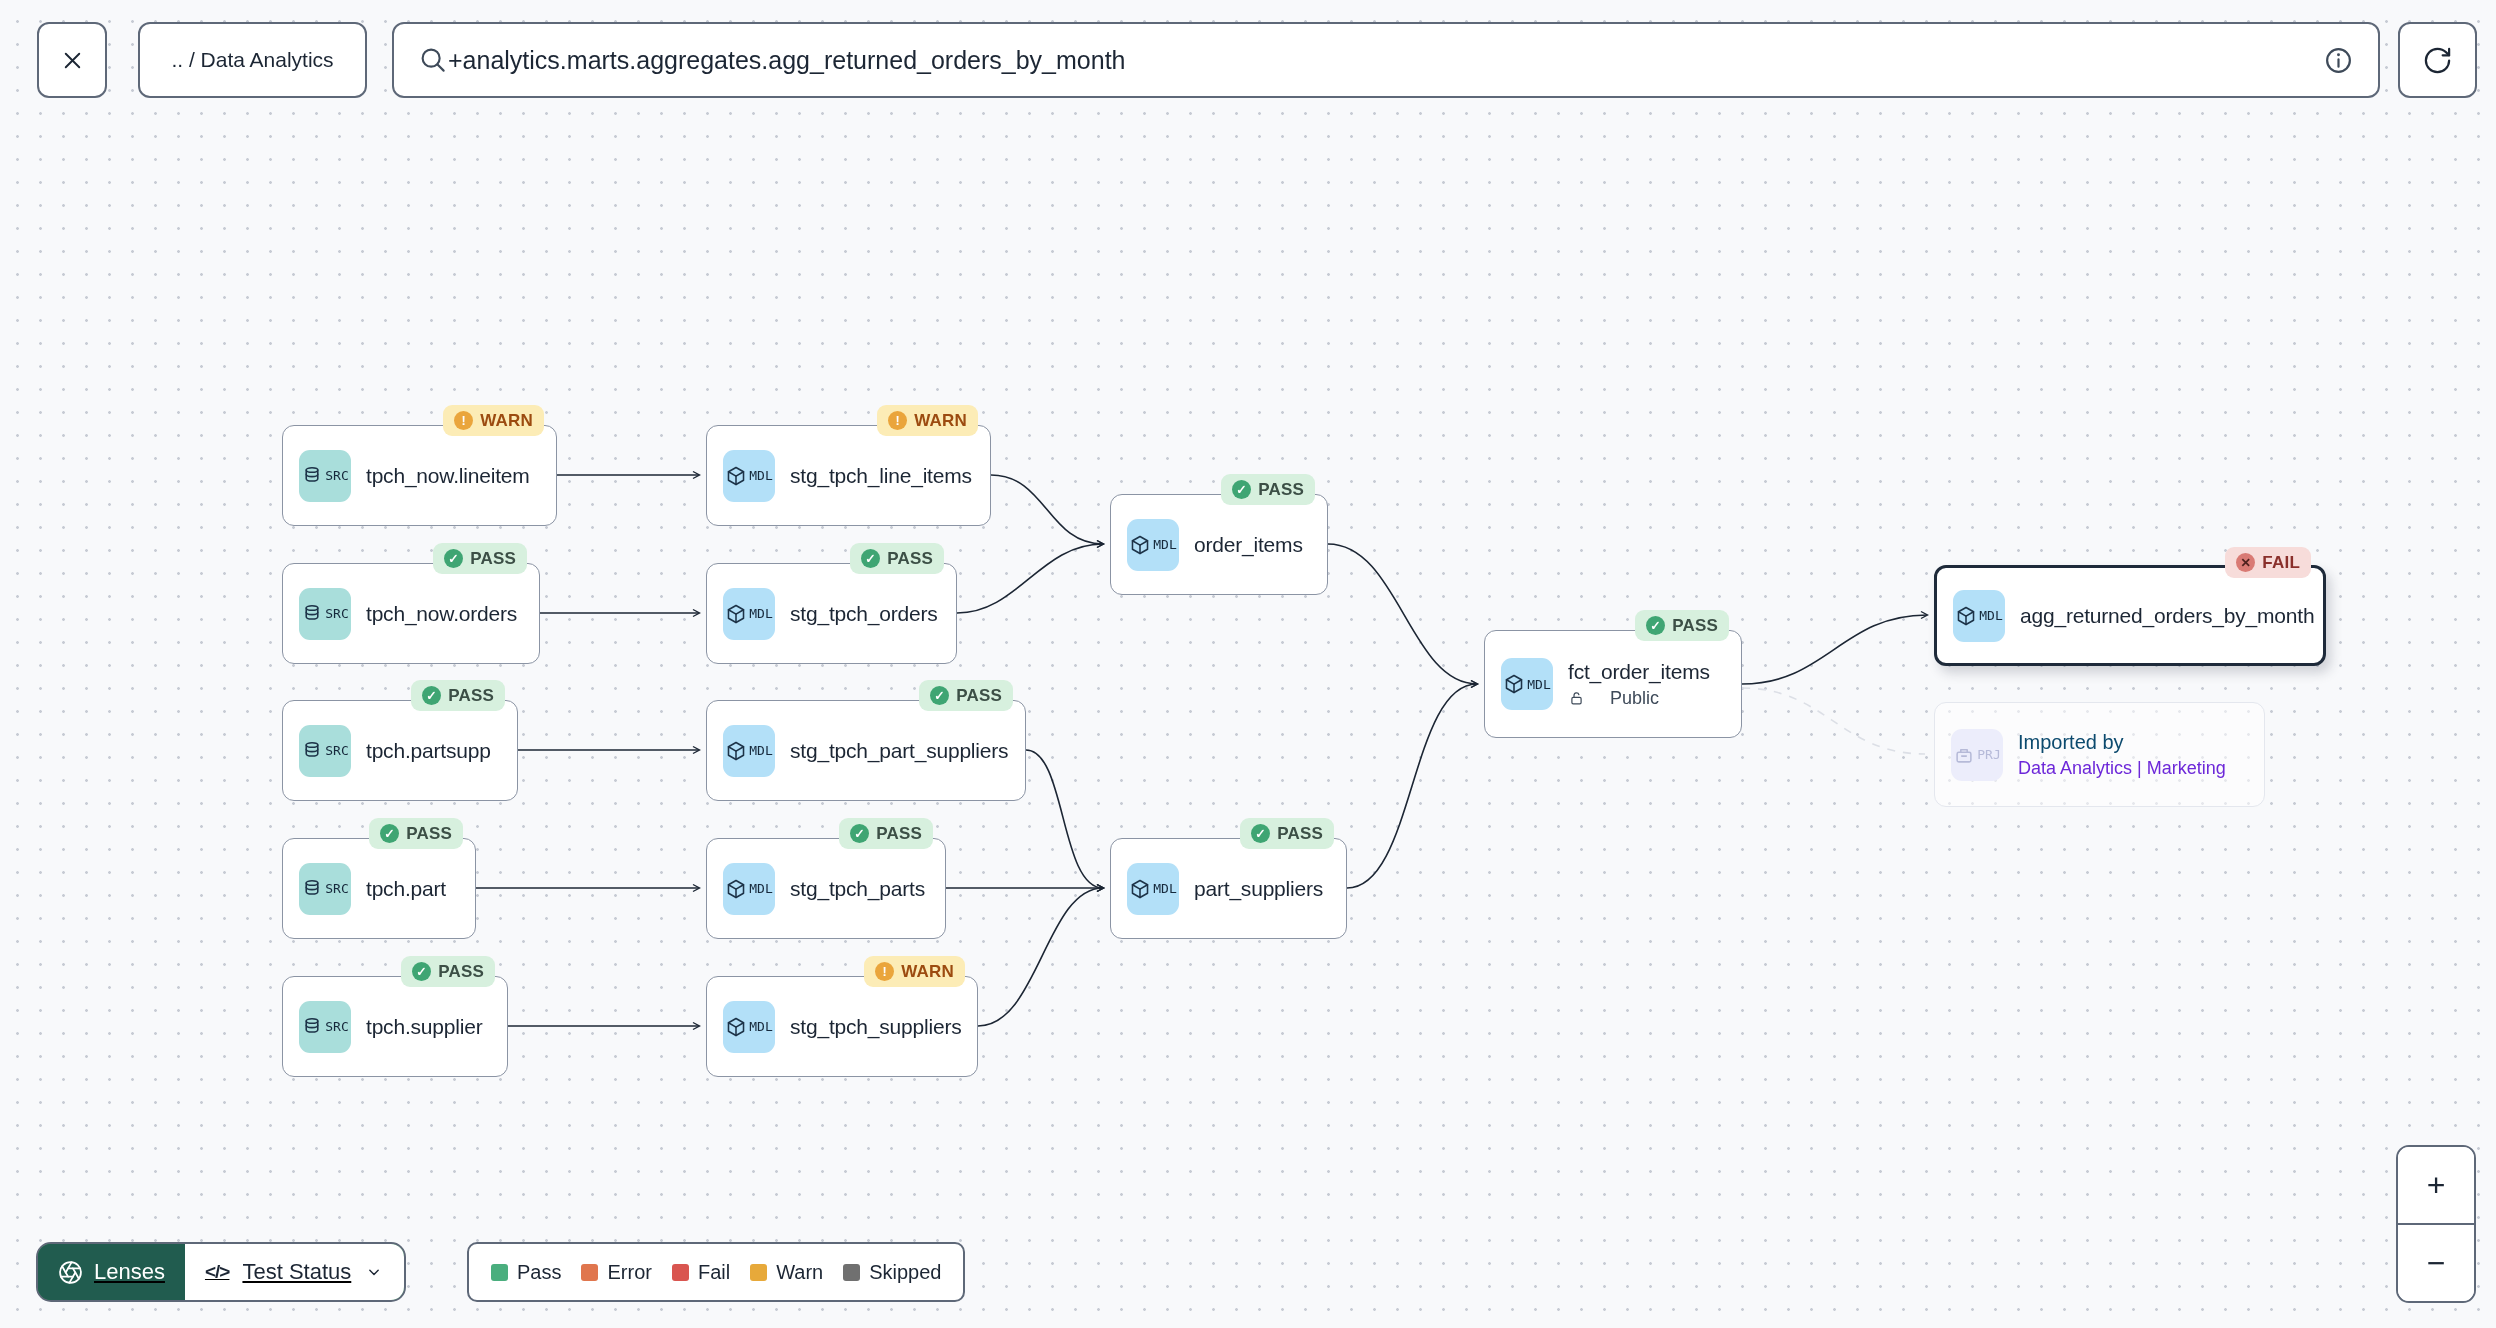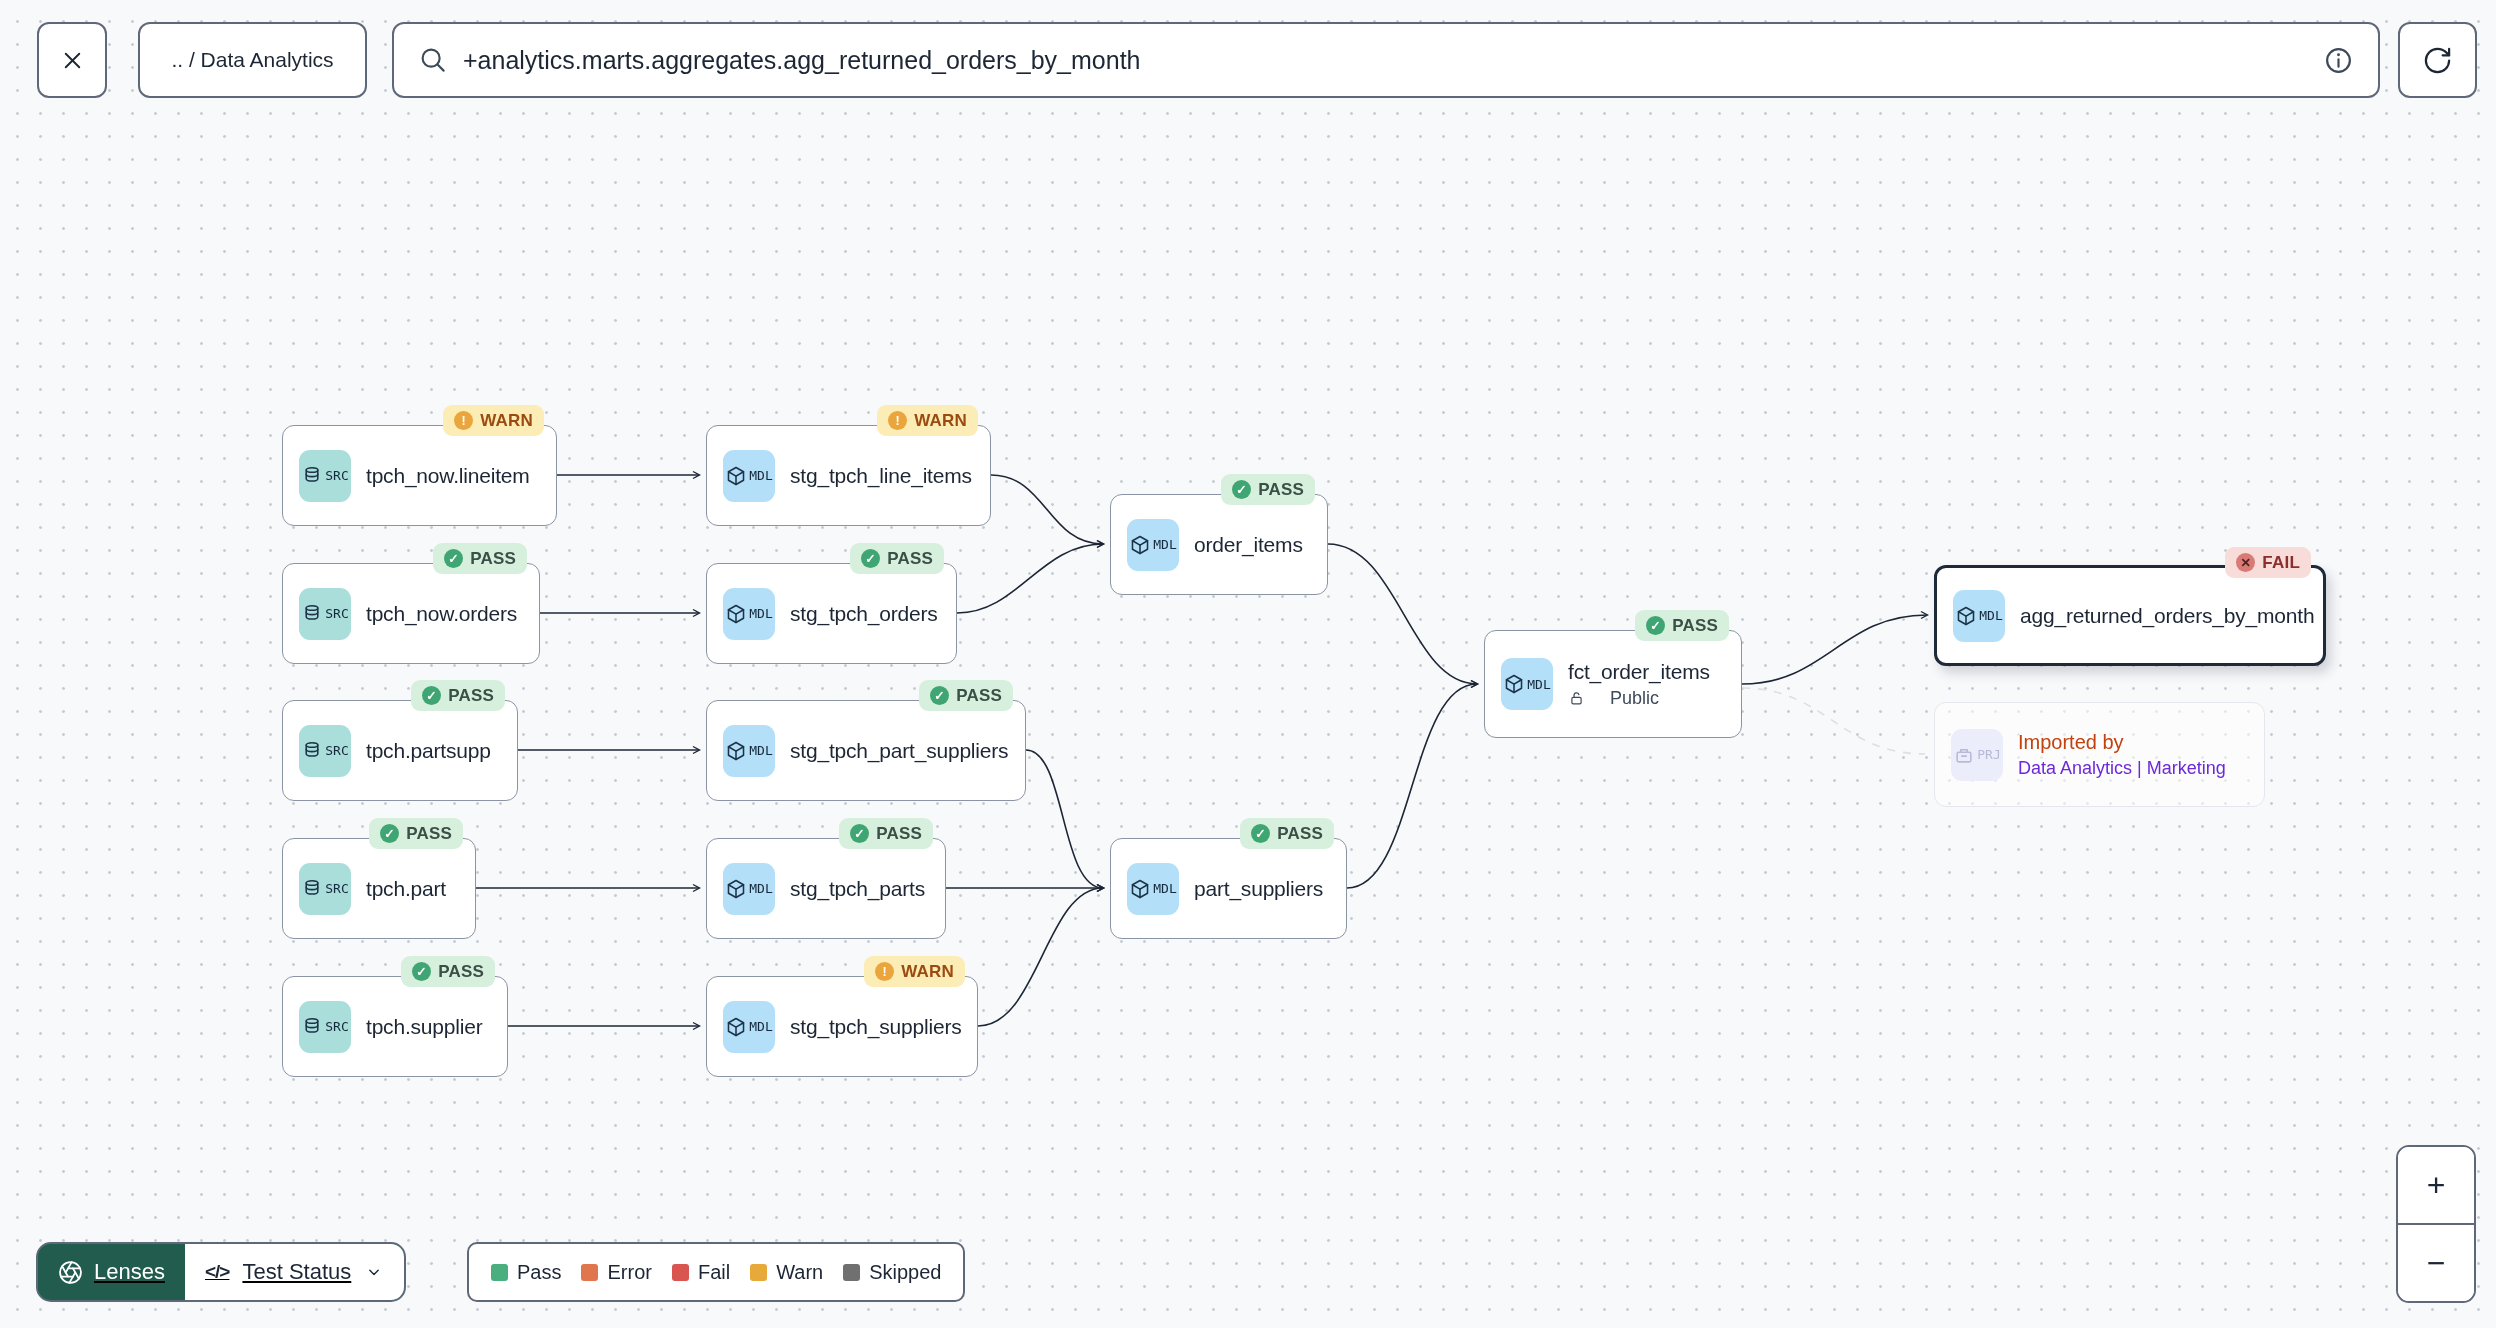--- a/index.html
+++ b/index.html
@@ -11,21 +11,21 @@
     background-image:radial-gradient(circle,#c7cbd4 1.3px,transparent 1.5px);
     background-size:23px 23px;background-position:6px 10px;
   }
   svg.icon{display:block;fill:none;stroke:currentColor;stroke-width:1.7;stroke-linecap:round;stroke-linejoin:round;}
   
   .btn{
     position:absolute;background:#fff;border:2px solid #5e6878;border-radius:12px;
     display:flex;align-items:center;justify-content:center;box-sizing:border-box;color:#1c2634;
   }
   .crumb{font-size:21px;}
-  .search{justify-content:flex-start;padding:0 24px;gap:15px;font-size:25px;}
+  .search{justify-content:flex-start;padding:0 24px;font-size:25px;}
   .search .sval{flex:1;text-align:left;white-space:nowrap;overflow:hidden;color:#1c2634;}
   .mag{width:30px;height:30px;color:#3e4a59;}
   .info{width:31px;height:31px;color:#3e4a59;flex:none;}
   .close-btn svg{width:27px;height:27px;}
   .refresh svg{width:31px;height:31px;}
   
   .edges{position:absolute;left:0;top:0;}
   .edge{fill:none;stroke:#1c2634;stroke-width:1.6;}
   .edge.ghost-edge{stroke:#dcdfe6;stroke-dasharray:8 8;}
   
@@ -50,21 +50,21 @@
   .sico{width:19px;height:19px;border-radius:50%;display:flex;align-items:center;justify-content:center;font-size:12.5px;font-weight:700;font-style:normal;flex:none;}
   .sico.pass-i{background:#3fa573;color:#fff;}  .sico.pass-i::before{content:"✓";}
   .sico.warn-i{background:#eaa53c;color:#fff;}  .sico.warn-i::before{content:"!";}
   .sico.fail-i{background:#d97a74;color:#4e201d;} .sico.fail-i::before{content:"✕";}
   .node.selected{border:3px solid #1e2a3a;box-shadow:5px 7px 12px rgba(25,35,55,.18);}
   .tcol{display:flex;flex-direction:column;gap:4px;}
   .subtitle{display:flex;align-items:center;gap:25px;font-size:18px;color:#3e4a59;}
   .subtitle svg{width:17px;height:17px;}
   .node.ghost{background:rgba(255,255,255,.55);border-color:#e4e7ee;box-shadow:none;}
   .node.ghost .chip svg,.node.ghost .clabel{color:#b6bad8;}
-  .gline1{font-size:20px;color:#c2410c;}
+  .gline1{font-size:20px;color:#0c4a6e;}
   .gline2{font-size:18px;color:#6d28d9;white-space:nowrap;}
   
   .lens-group{position:absolute;display:flex;border:2px solid #5e6878;border-radius:15px;overflow:hidden;box-sizing:border-box;background:#15803d;text-decoration:underline;}
   .lens-btn{background:#215c4f;color:#fff;display:flex;align-items:center;gap:11px;padding:0 20px;font-size:22px;cursor:pointer;}
   .lens-btn svg{width:25px;height:25px;}
   .lens-select{background:#fff;display:flex;align-items:center;gap:13px;padding:0 20px;font-size:22px;color:#1c2634;cursor:pointer;}
   .code-ico{font-size:19px;font-weight:700;letter-spacing:-1px;}
   .chev{width:20px;height:20px;}
   .legend{position:absolute;display:flex;align-items:center;gap:20px;background:#fff;border:2px solid #5e6878;border-radius:10px;padding:0 22px;font-size:20px;color:#1c2634;box-sizing:border-box;}
   .litem{display:flex;align-items:center;gap:9px;}

